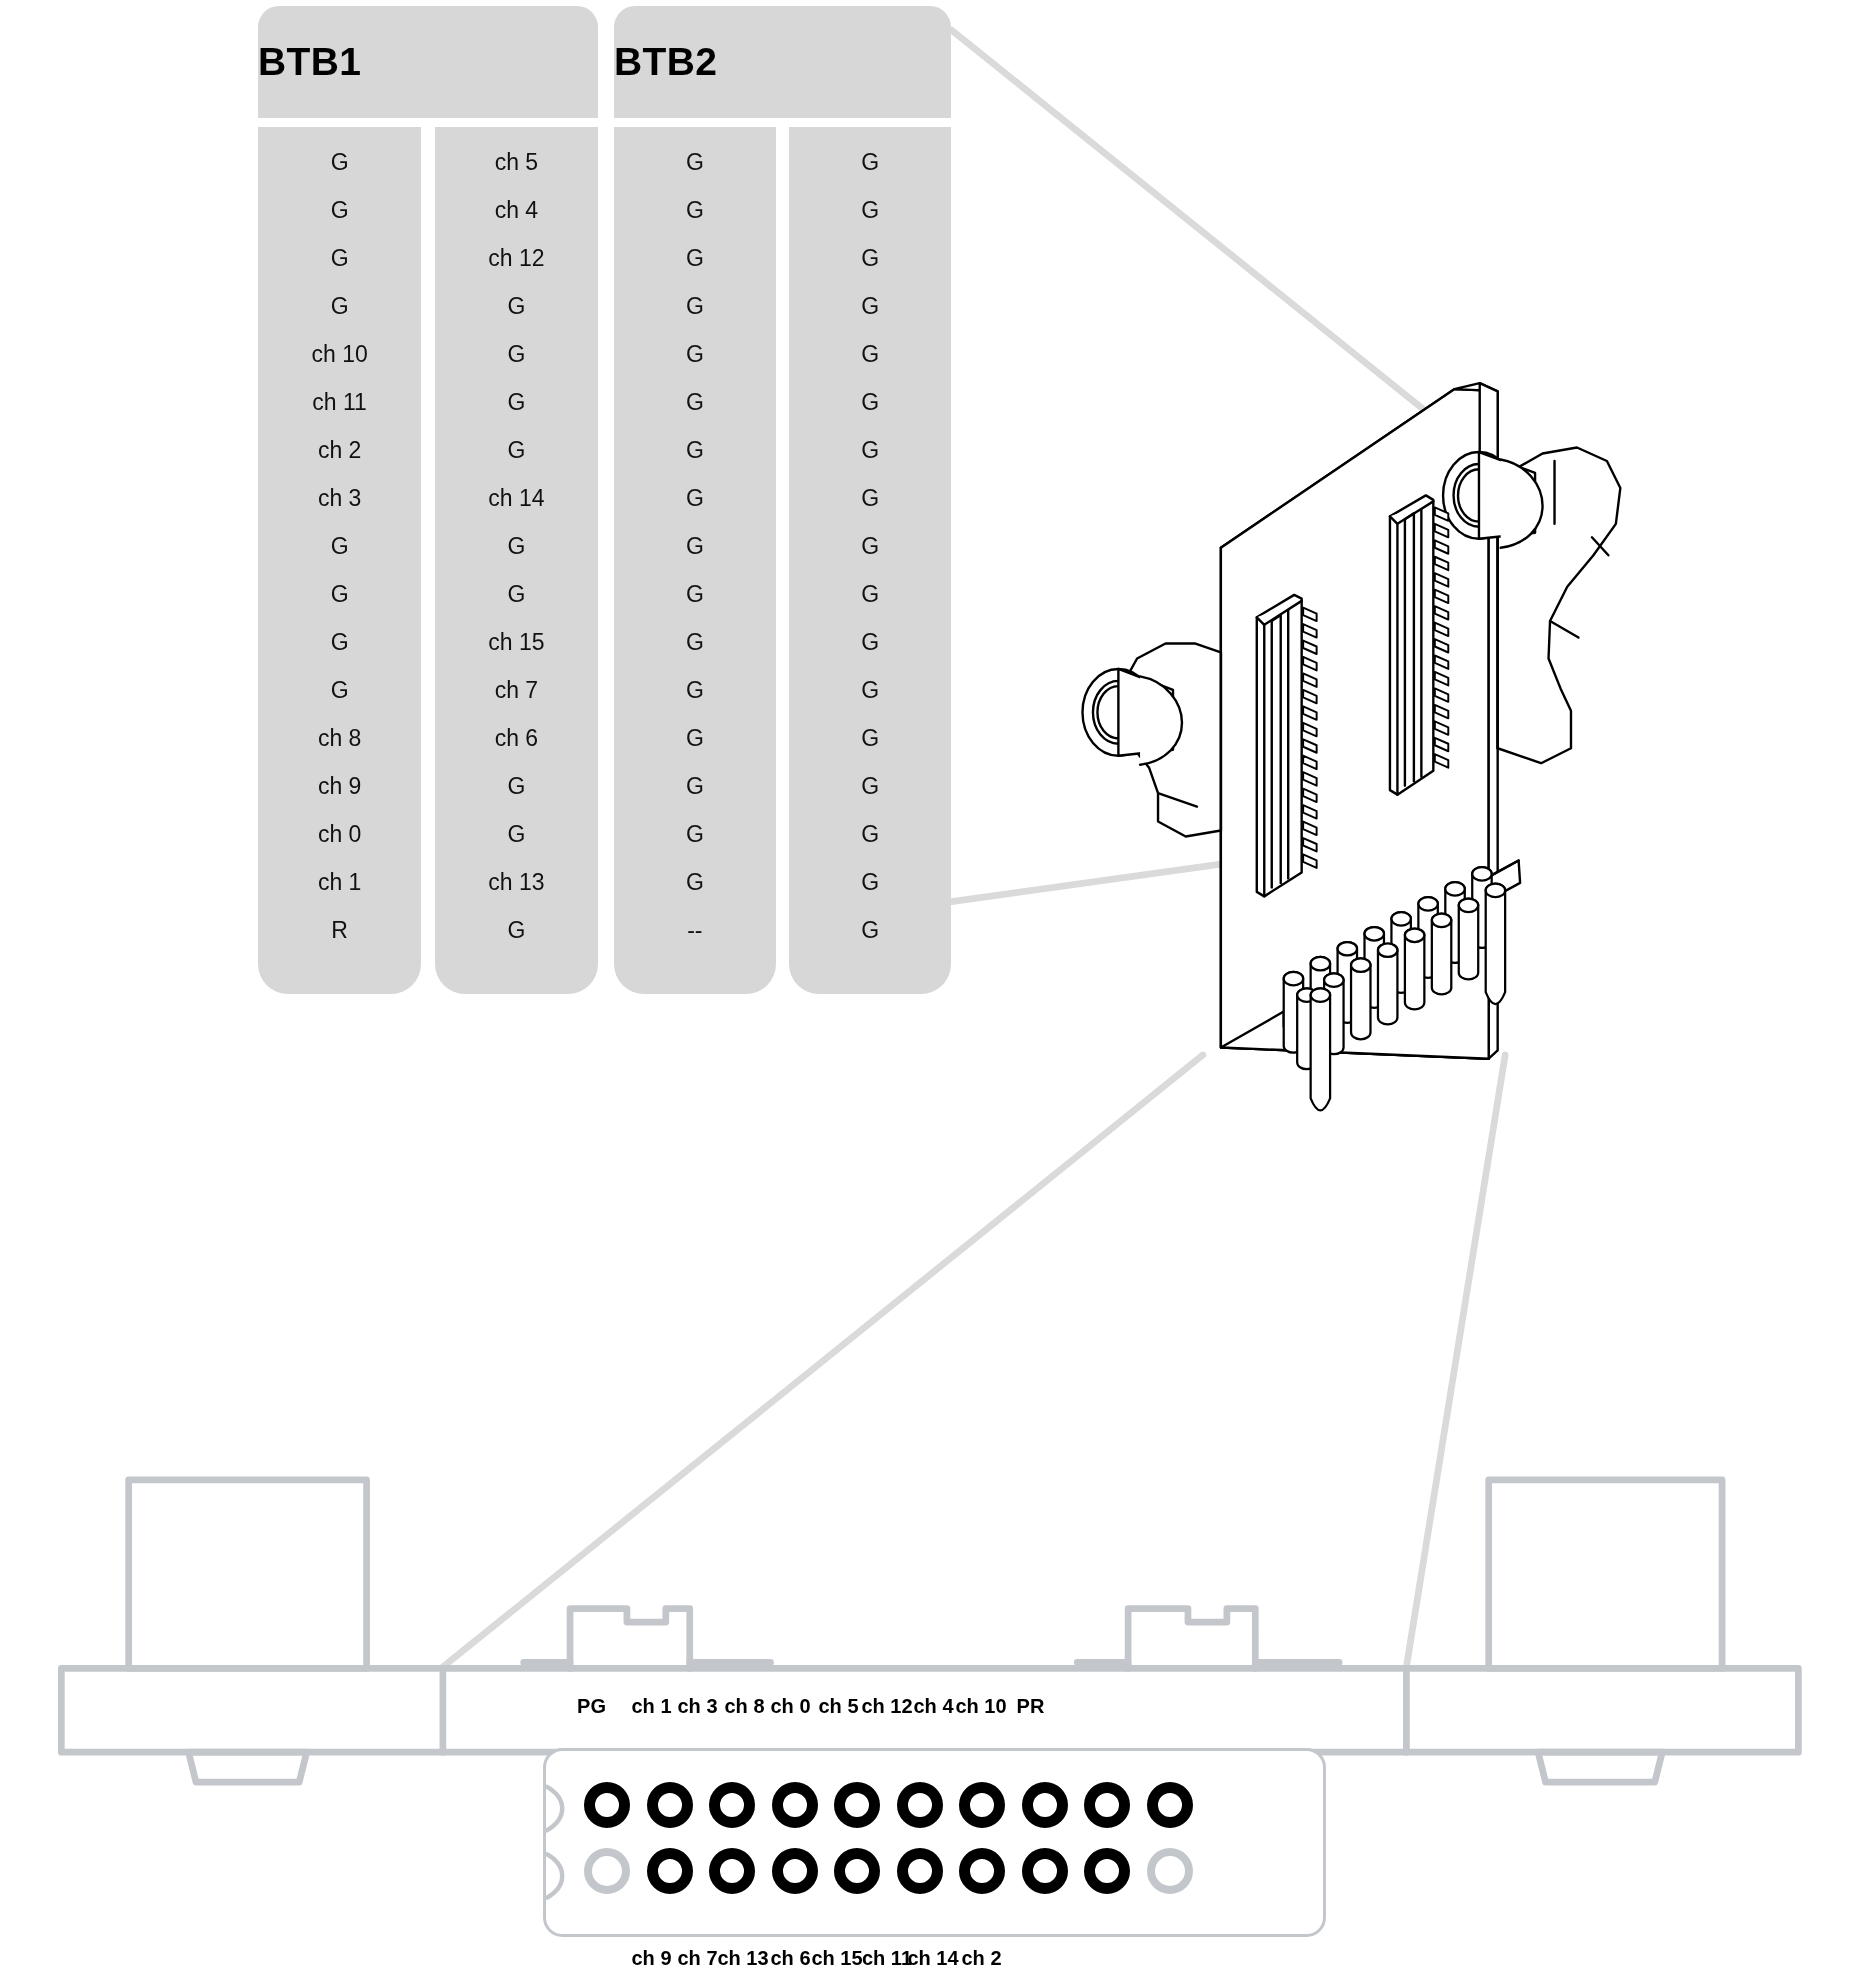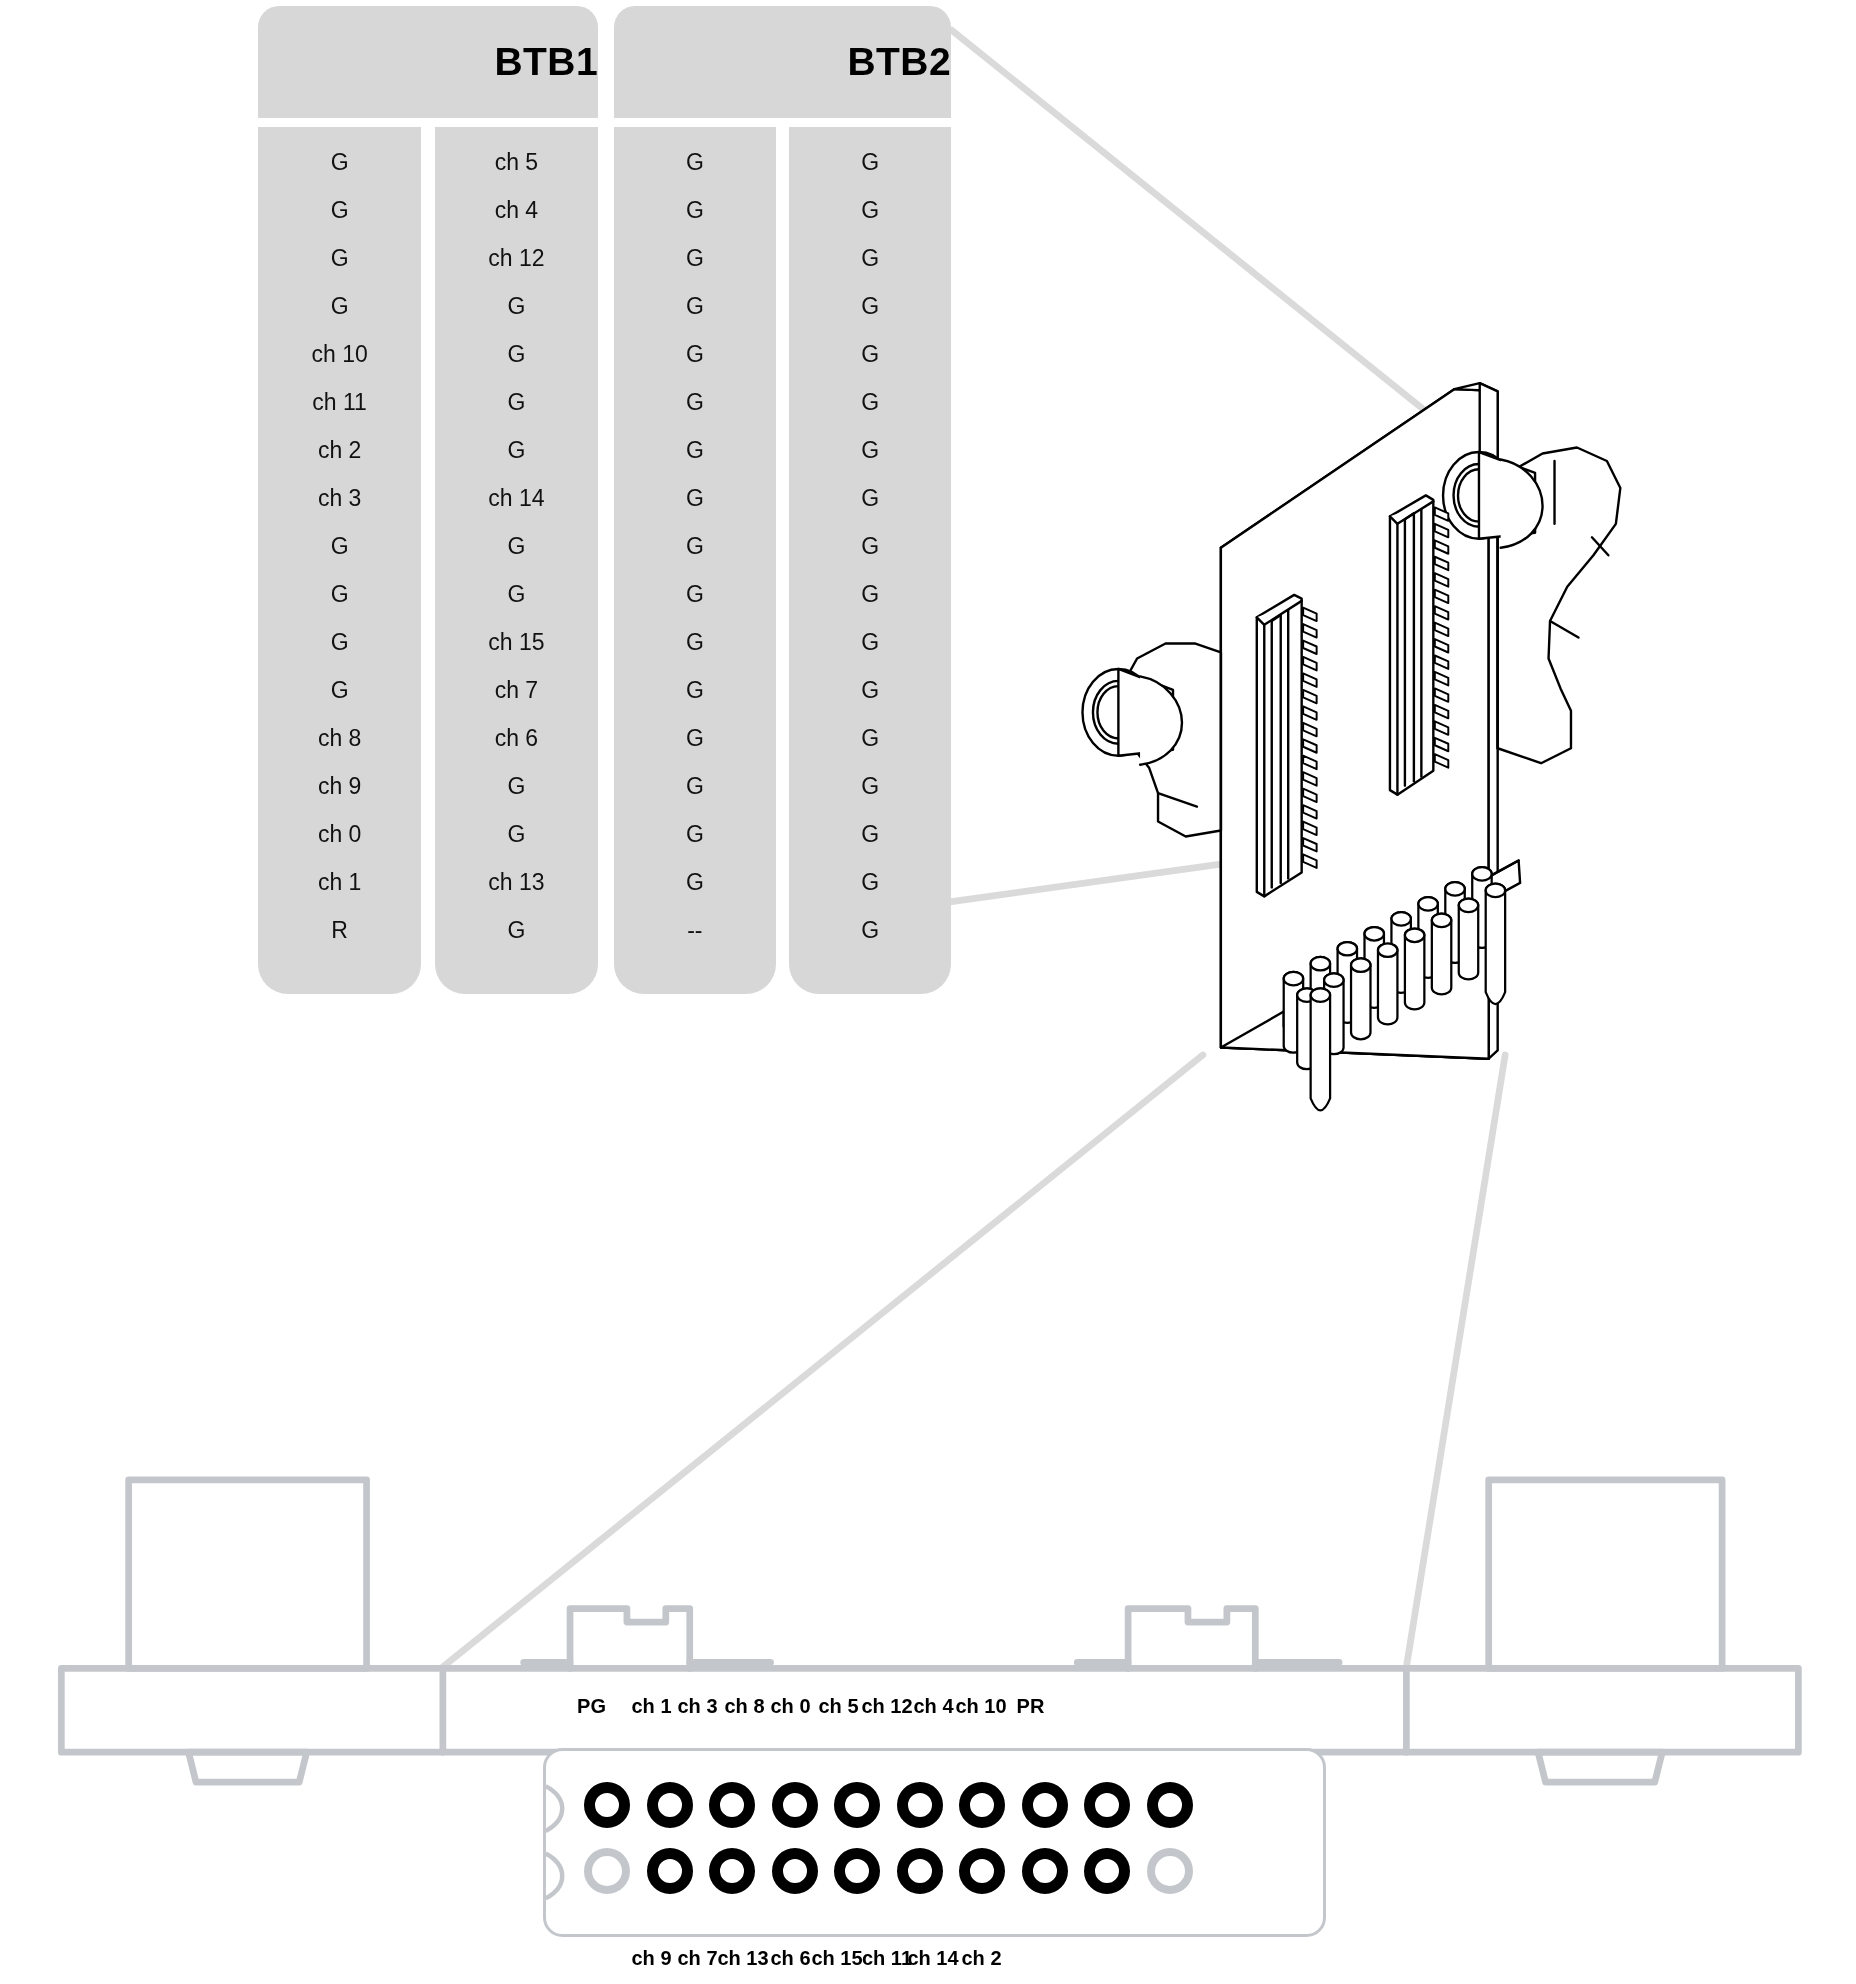--- a/index.html
+++ b/index.html
@@ -5,21 +5,21 @@
   html,body{margin:0;padding:0;background:#fff;}
   body{font-family:"Liberation Sans",sans-serif;}
   #stage{position:relative;width:1856px;height:1985px;background:#fff;overflow:hidden;}
   #svgroot{position:absolute;left:0;top:0;width:1856px;height:1985px;}
 
   
   .btb-panel{position:absolute;}
   .btb-head{
     position:absolute;left:0;top:0;width:100%;height:112px;
     background:#d7d7d7;border-radius:21px 21px 0 0;
-    display:flex;align-items:center;justify-content:flex-end;
+    display:flex;align-items:center;justify-content:flex-start;
   }
   .btb-head-label{
     font-size:39px;font-weight:bold;color:#000;letter-spacing:0.4px;
     font-family:"Liberation Sans",sans-serif;
   }
   .btb-cols{position:absolute;left:0;top:121px;width:100%;display:flex;gap:13.5px;}
   .btb-col{
     flex:1;background:#d7d7d7;border-radius:0 0 30px 30px;
     padding-top:10.5px;padding-bottom:40px;
     display:flex;flex-direction:column;align-items:center;

